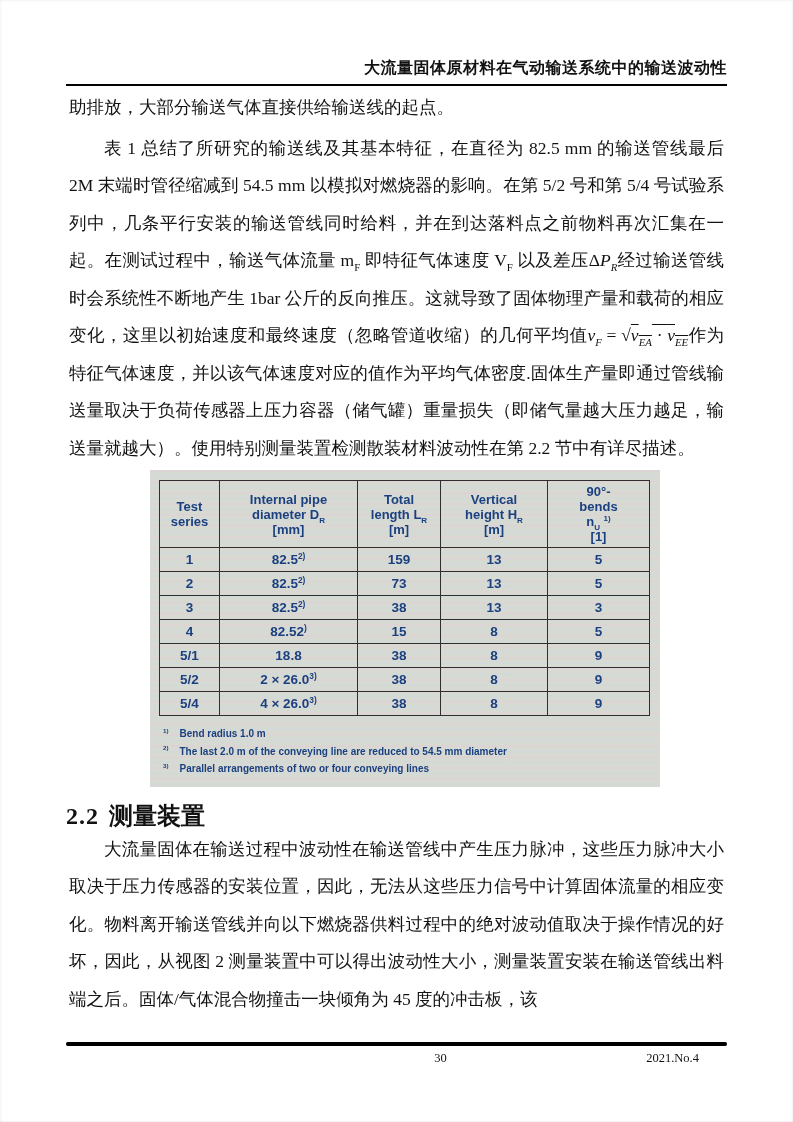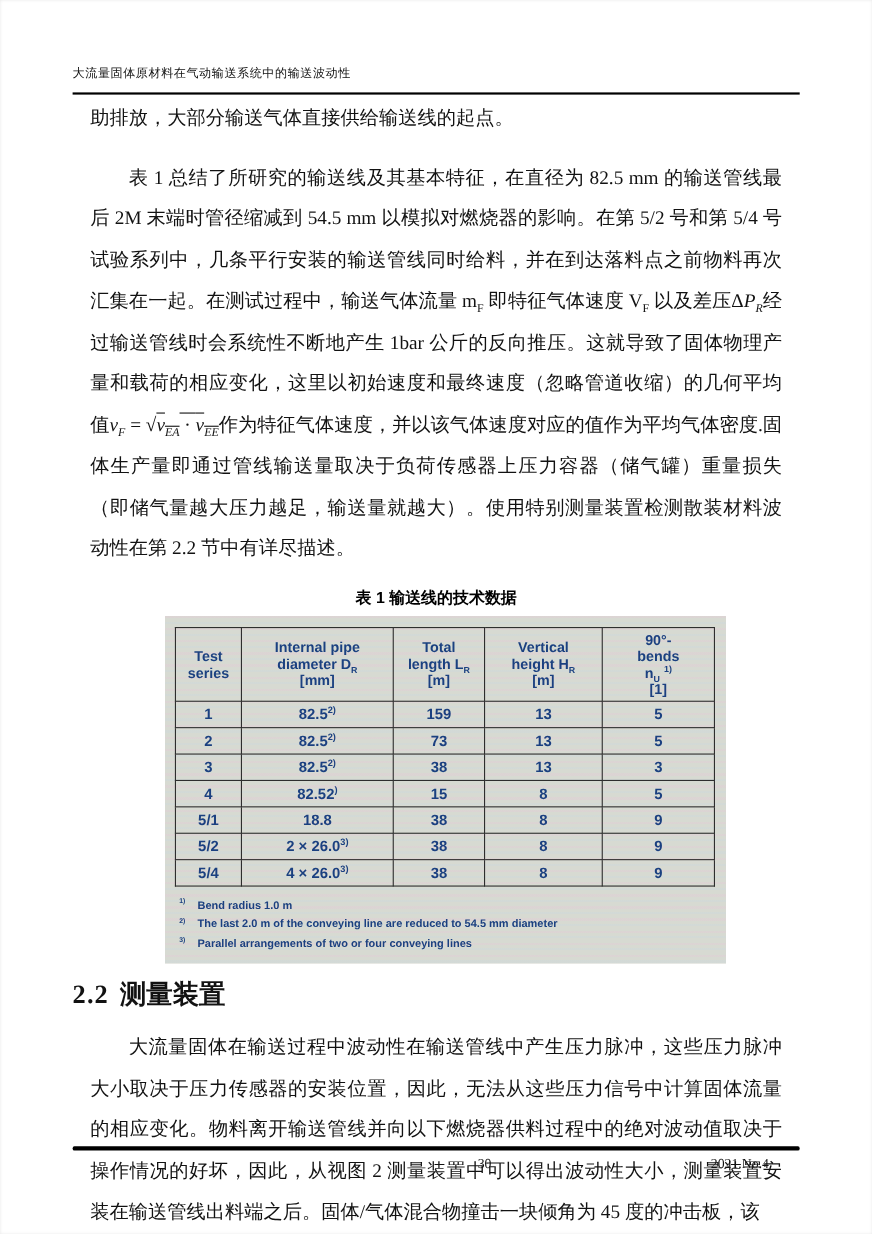--- a/index.html
+++ b/index.html
@@ -4,25 +4,25 @@
 <style>
   html,body { margin:0; padding:0; background:#fff; }
   .page {
     position:relative; width:793px; height:1122px; margin:0 auto;
     background:#fff; box-sizing:border-box; overflow:hidden;
     padding:57px 66px 0 66px;
     font-family:"Liberation Serif", serif; color:#121212;
     box-shadow: inset 0 0 3px rgba(0,0,0,.10);
   }
   
-  .running-title { text-align:left; font-size:11px; line-height:21px; letter-spacing:.5px; }
+  .running-title { text-align:right; font-size:16px; line-height:21px; letter-spacing:.5px;font-weight:bold; }
   .header-rule { height:2px; background:#000; margin-top:6px; }
 
   
-  p.body-text { margin:16px; font-size:17.5px; line-height:37.5px; text-align:justify; }
+  p.body-text { margin:3px; font-size:17.5px; line-height:37.5px; text-align:justify; }
   p.first-line { margin-top:3px; }
   p.indent { text-indent:2em; }
   sub, sup { font-size:.62em; line-height:0; }
   i { font-style:italic; }
   .overline { text-decoration:overline; }
 
   
   .table-figure { margin:0; }
   .table-figure figcaption {
     text-align:center; font-weight:bold; font-size:14.5px;
@@ -70,21 +70,20 @@
   <div class="running-header">
     <div class="running-title">大流量固体原材料在气动输送系统中的输送波动性</div>
     <div class="header-rule"></div>
   </div>
 
   <p class="body-text first-line">助排放，大部分输送气体直接供给输送线的起点。</p>
 
   <p class="body-text indent">表 1 总结了所研究的输送线及其基本特征，在直径为 82.5 mm 的输送管线最后 2M 末端时管径缩减到 54.5 mm 以模拟对燃烧器的影响。在第 5/2 号和第 5/4 号试验系列中，几条平行安装的输送管线同时给料，并在到达落料点之前物料再次汇集在一起。在测试过程中，输送气体流量 m<sub>F</sub> 即特征气体速度 V<sub>F</sub> 以及差压Δ<i>P<sub>R</sub></i>经过输送管线时会系统性不断地产生 1bar 公斤的反向推压。这就导致了固体物理产量和载荷的相应变化，这里以初始速度和最终速度（忽略管道收缩）的几何平均值<i>v<sub>F</sub></i> = √<span class="overline"><i>v<sub>EA</sub></i> · <i>v<sub>EE</sub></i></span>作为特征气体速度，并以该气体速度对应的值作为平均气体密度.固体生产量即通过管线输送量取决于负荷传感器上压力容器（储气罐）重量损失（即储气量越大压力越足，输送量就越大）。使用特别测量装置检测散装材料波动性在第 2.2 节中有详尽描述。</p>
 
   <figure class="table-figure">
-    <figcaption>表 1 输送线的技术数据</figcaption>
     <div class="scan-block">
       <table class="data-table">
         <colgroup>
           <col style="width:60px">
             <col style="width:138px">
             <col style="width:83px">
             <col style="width:107px">
             <col style="width:102px">
         </colgroup>
         <thead>

